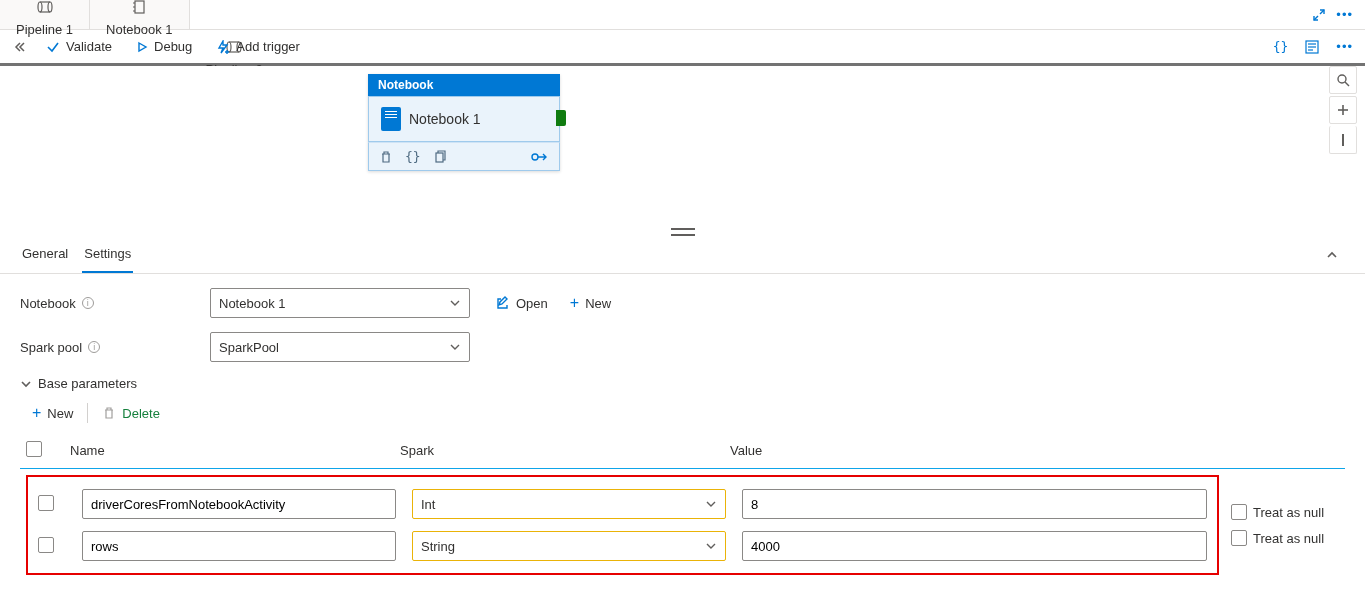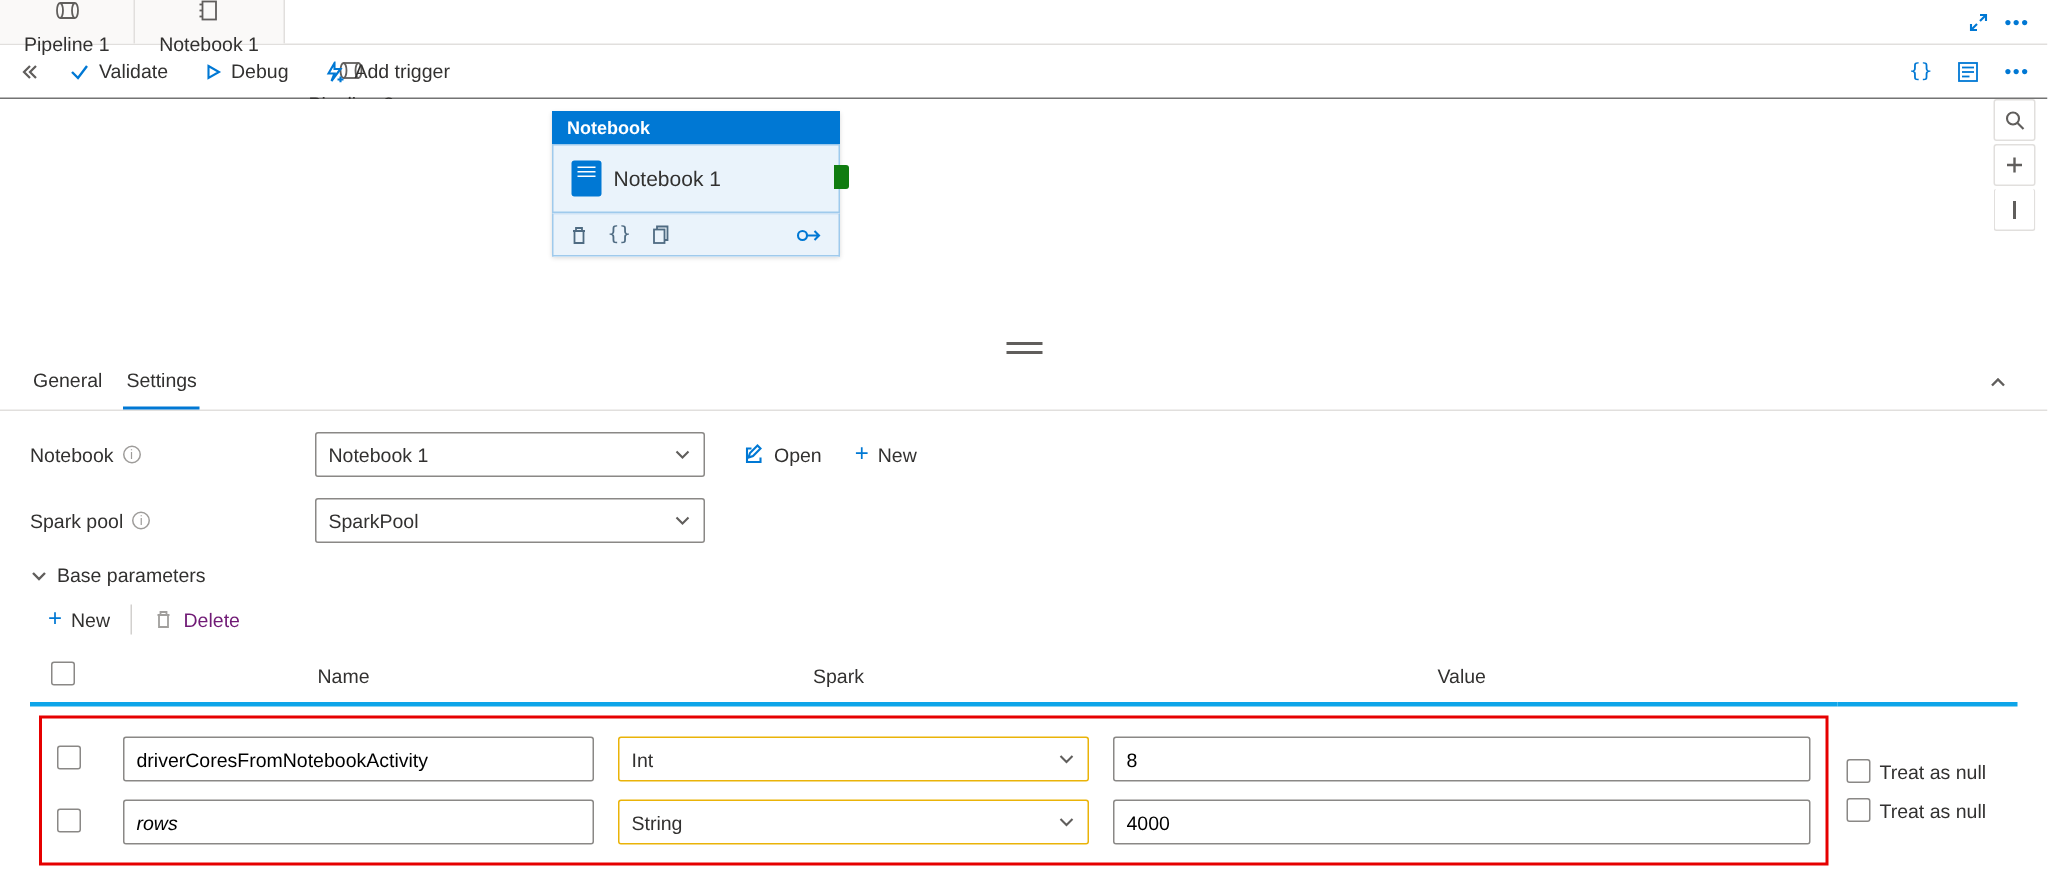--- a/index.html
+++ b/index.html
@@ -11,21 +11,21 @@
   .tab.active { background: #fca5a5; margin-top: 40px; }
   .tab.inactive { background: #faf9f8; }
   .tab-icon { width: 16px; height: 16px; display: inline-flex; align-items: center; justify-content: center; }
   .tab-dirty { width: 8px; height: 8px; border-radius: 50%; background: #605e5c; margin-left: 6px; }
   .tab-spacer { flex: 1; }
   .tab-right { display: flex; align-items: center; gap: 10px; padding: 0 12px; color: #0078d4; }
 
   svg { display: block; }
 
   
-  .toolbar-row { display: flex; height: 36px; align-items: center; border-bottom: 1px solid #737373; padding: 0 12px; gap: 16px; }
+  .toolbar-row { display: flex; height: 36px; align-items: center; border-bottom: 3px solid #737373; padding: 0 12px; gap: 16px; }
   .chevrons-left { color: #605e5c; cursor: pointer; }
   .tool-btn { display: flex; align-items: center; gap: 6px; color: #0078d4; cursor: pointer; padding: 4px; }
   .tool-btn span { color: #323130; }
   .toolbar-spacer { flex: 1; }
 
   
   .canvas { height: 160px; position: relative; background: #fff; }
   .activity-node {
     position: absolute; left: 368px; top: 8px; width: 192px;
     box-shadow: 0 1px 3px rgba(0,0,0,0.15);
@@ -66,25 +66,25 @@
   .select { width: 260px; height: 30px; border:1px solid #8a8886; border-radius:2px; padding:0 8px; display:flex; align-items:center; justify-content:space-between; background:#fff; cursor:pointer; }
   .select .chev { color:#605e5c; }
   .link-btn { display:flex; align-items:center; gap:6px; color:#323130; cursor:pointer; padding:4px 6px; }
   .link-btn svg { color:#0078d4; }
   .link-btn .icon-text { color:#0078d4; font-size:16px; font-weight:300; line-height:1; }
 
   .section-header { display:flex; align-items:center; gap:6px; cursor:pointer; margin-bottom:10px; }
   .section-header .chev { color:#605e5c; }
   .sub-toolbar { display:flex; align-items:center; gap:8px; margin: 4px 0 8px 6px; }
   .vdiv { width:1px; height:20px; background:#d2d0ce; }
-  .disabled { color:#701a75; }
+  .disabled { color:#15803d; }
   .disabled svg { color:#a19f9d; }
 
   table.params { width:100%; border-collapse:collapse; }
-  table.params th { text-align:center; font-weight:400; font-size:13px; padding:8px 6px; border-bottom:3px solid #0ea5e9; }
+  table.params th { text-align:left; font-weight:400; font-size:13px; padding:8px 6px; border-bottom:1px solid #0ea5e9; }
   table.params td { padding:6px 6px; }
   .chk { width:16px; height:16px; border:1px solid #8a8886; border-radius:2px; display:inline-block; }
   input.text { width:100%; height:30px; border:1px solid #8a8886; border-radius:2px; padding:0 8px; font:inherit; }
   .type-select { width:100%; height:30px; border:1px solid #eab308; border-radius:2px; padding:0 8px; display:flex; align-items:center; justify-content:space-between; background:#fff; cursor:pointer; }
   .label-chk { font-size:13px; margin-left:6px; }
 
   .highlight-box { border: 2px solid #e60000; padding: 6px 4px; }
 
   th.col-chk { width:44px; }
   th.col-name { width:330px; }
@@ -338,21 +338,21 @@
                           <svg width="12" height="12" viewBox="0 0 12 12" fill="none" stroke="#605e5c" stroke-width="1.4">
                             <path d="M2 4 L6 8 L10 4"></path>
                           </svg>
                         </span>
                   </div>
                 </td>
                 <td><input class="text" value="8" style=""></td>
               </tr>
               <tr>
                 <td style="width:44px;"><span class="chk"></span></td>
-                <td style="width:330px; padding-right:10px;font-style:italic;"><input class="text" value="rows" style=""></td>
+                <td style="width:330px; padding-right:10px;"><input class="text" value="rows" style=""></td>
                 <td style="width:330px; padding-right:10px;">
                   <div class="type-select">
                     <span>String</span>
                     <span>
                           <svg width="12" height="12" viewBox="0 0 12 12" fill="none" stroke="#605e5c" stroke-width="1.4">
                             <path d="M2 4 L6 8 L10 4"></path>
                           </svg>
                         </span>
                   </div>
                 </td>

